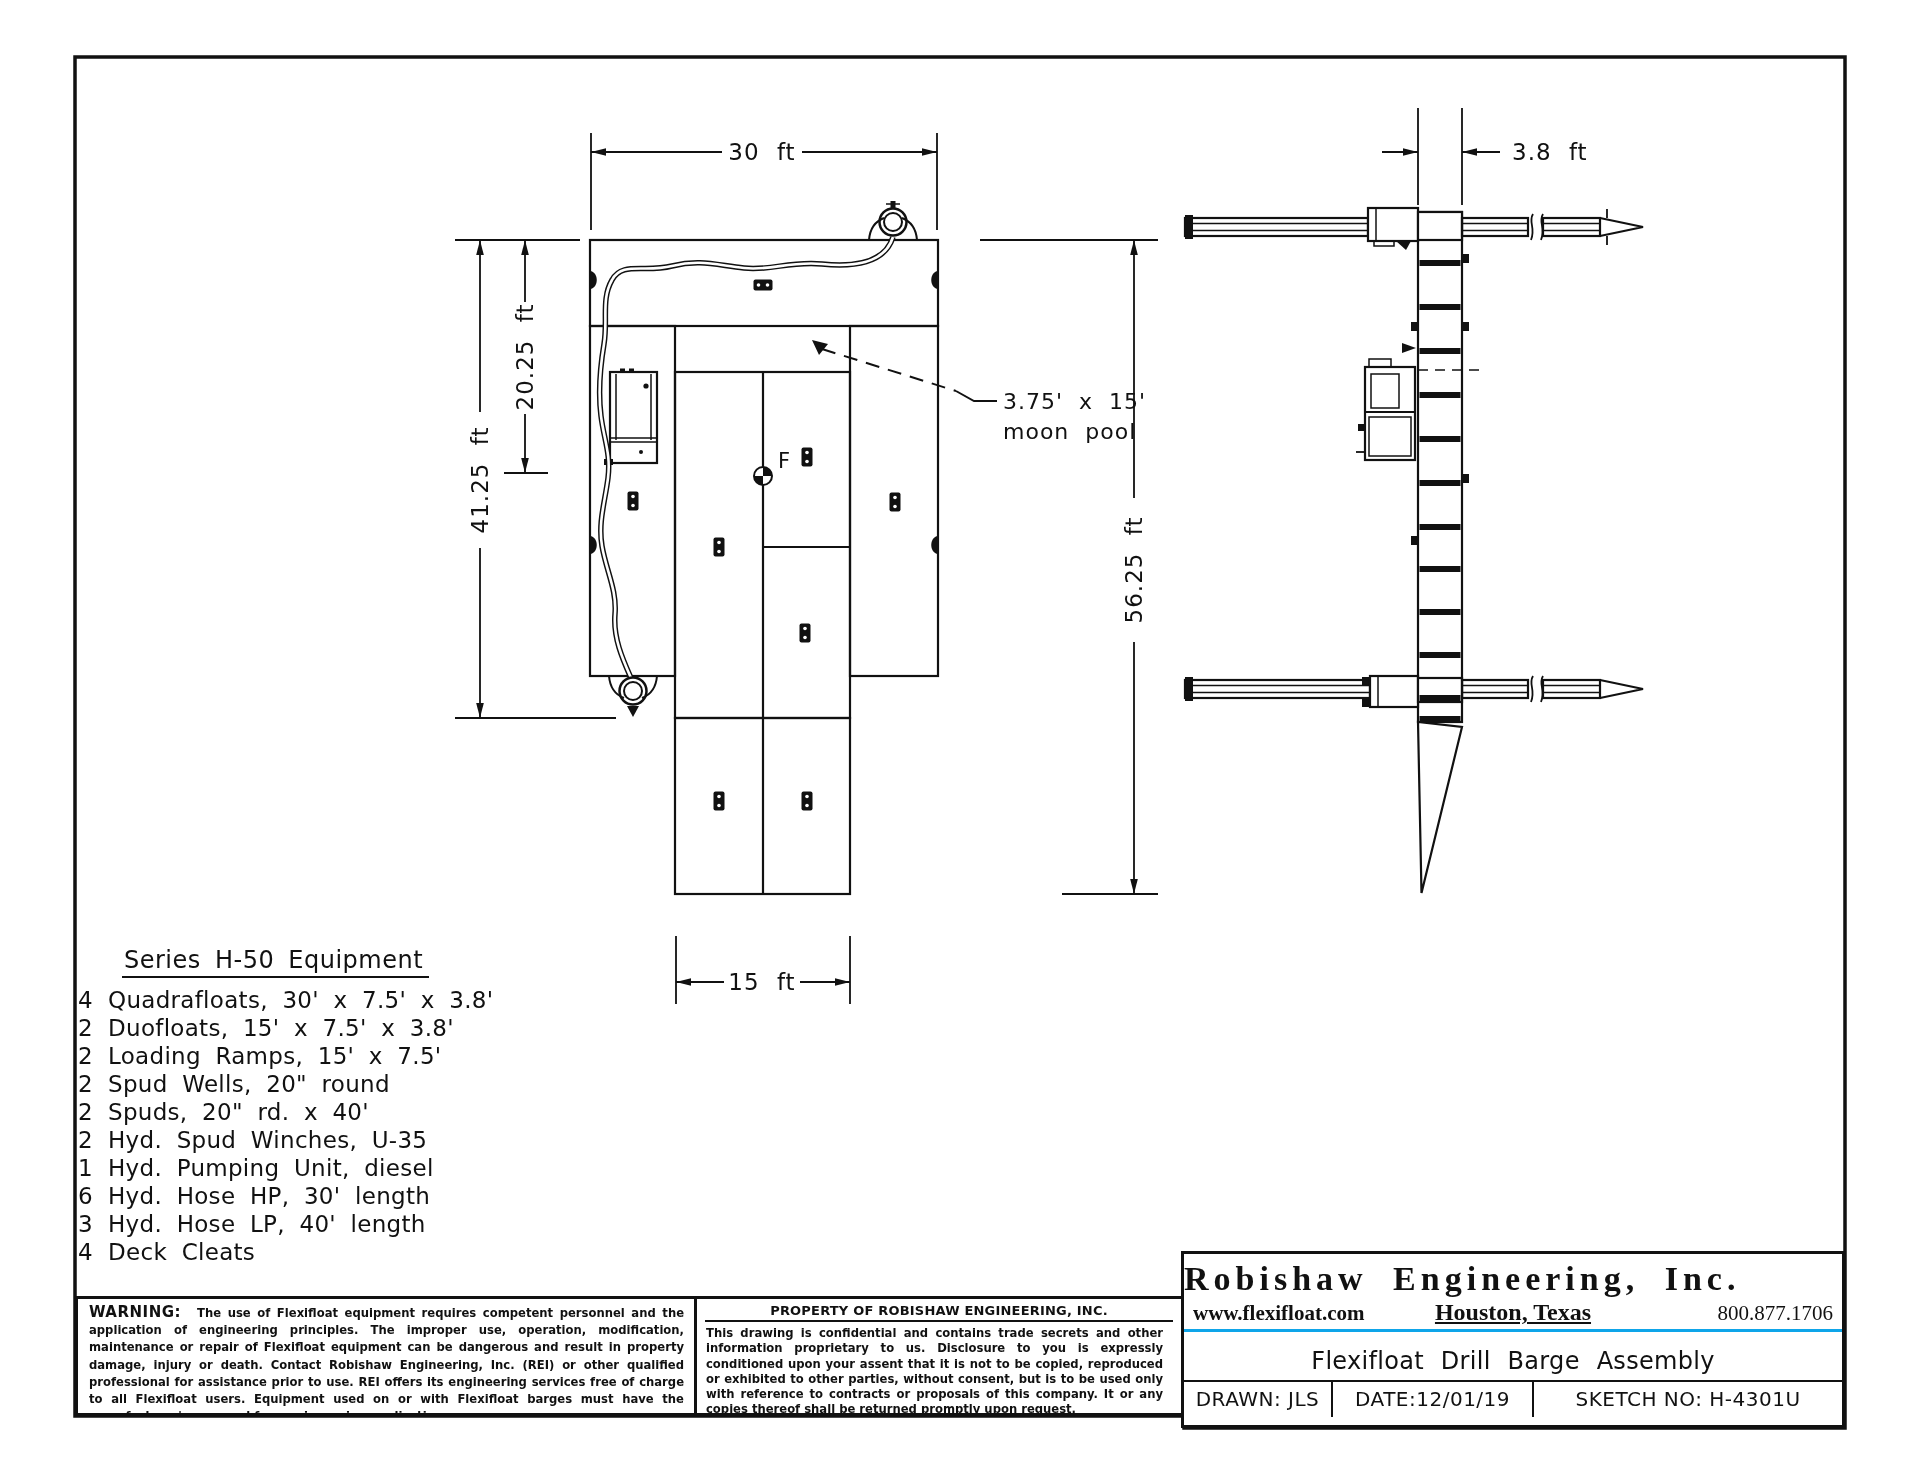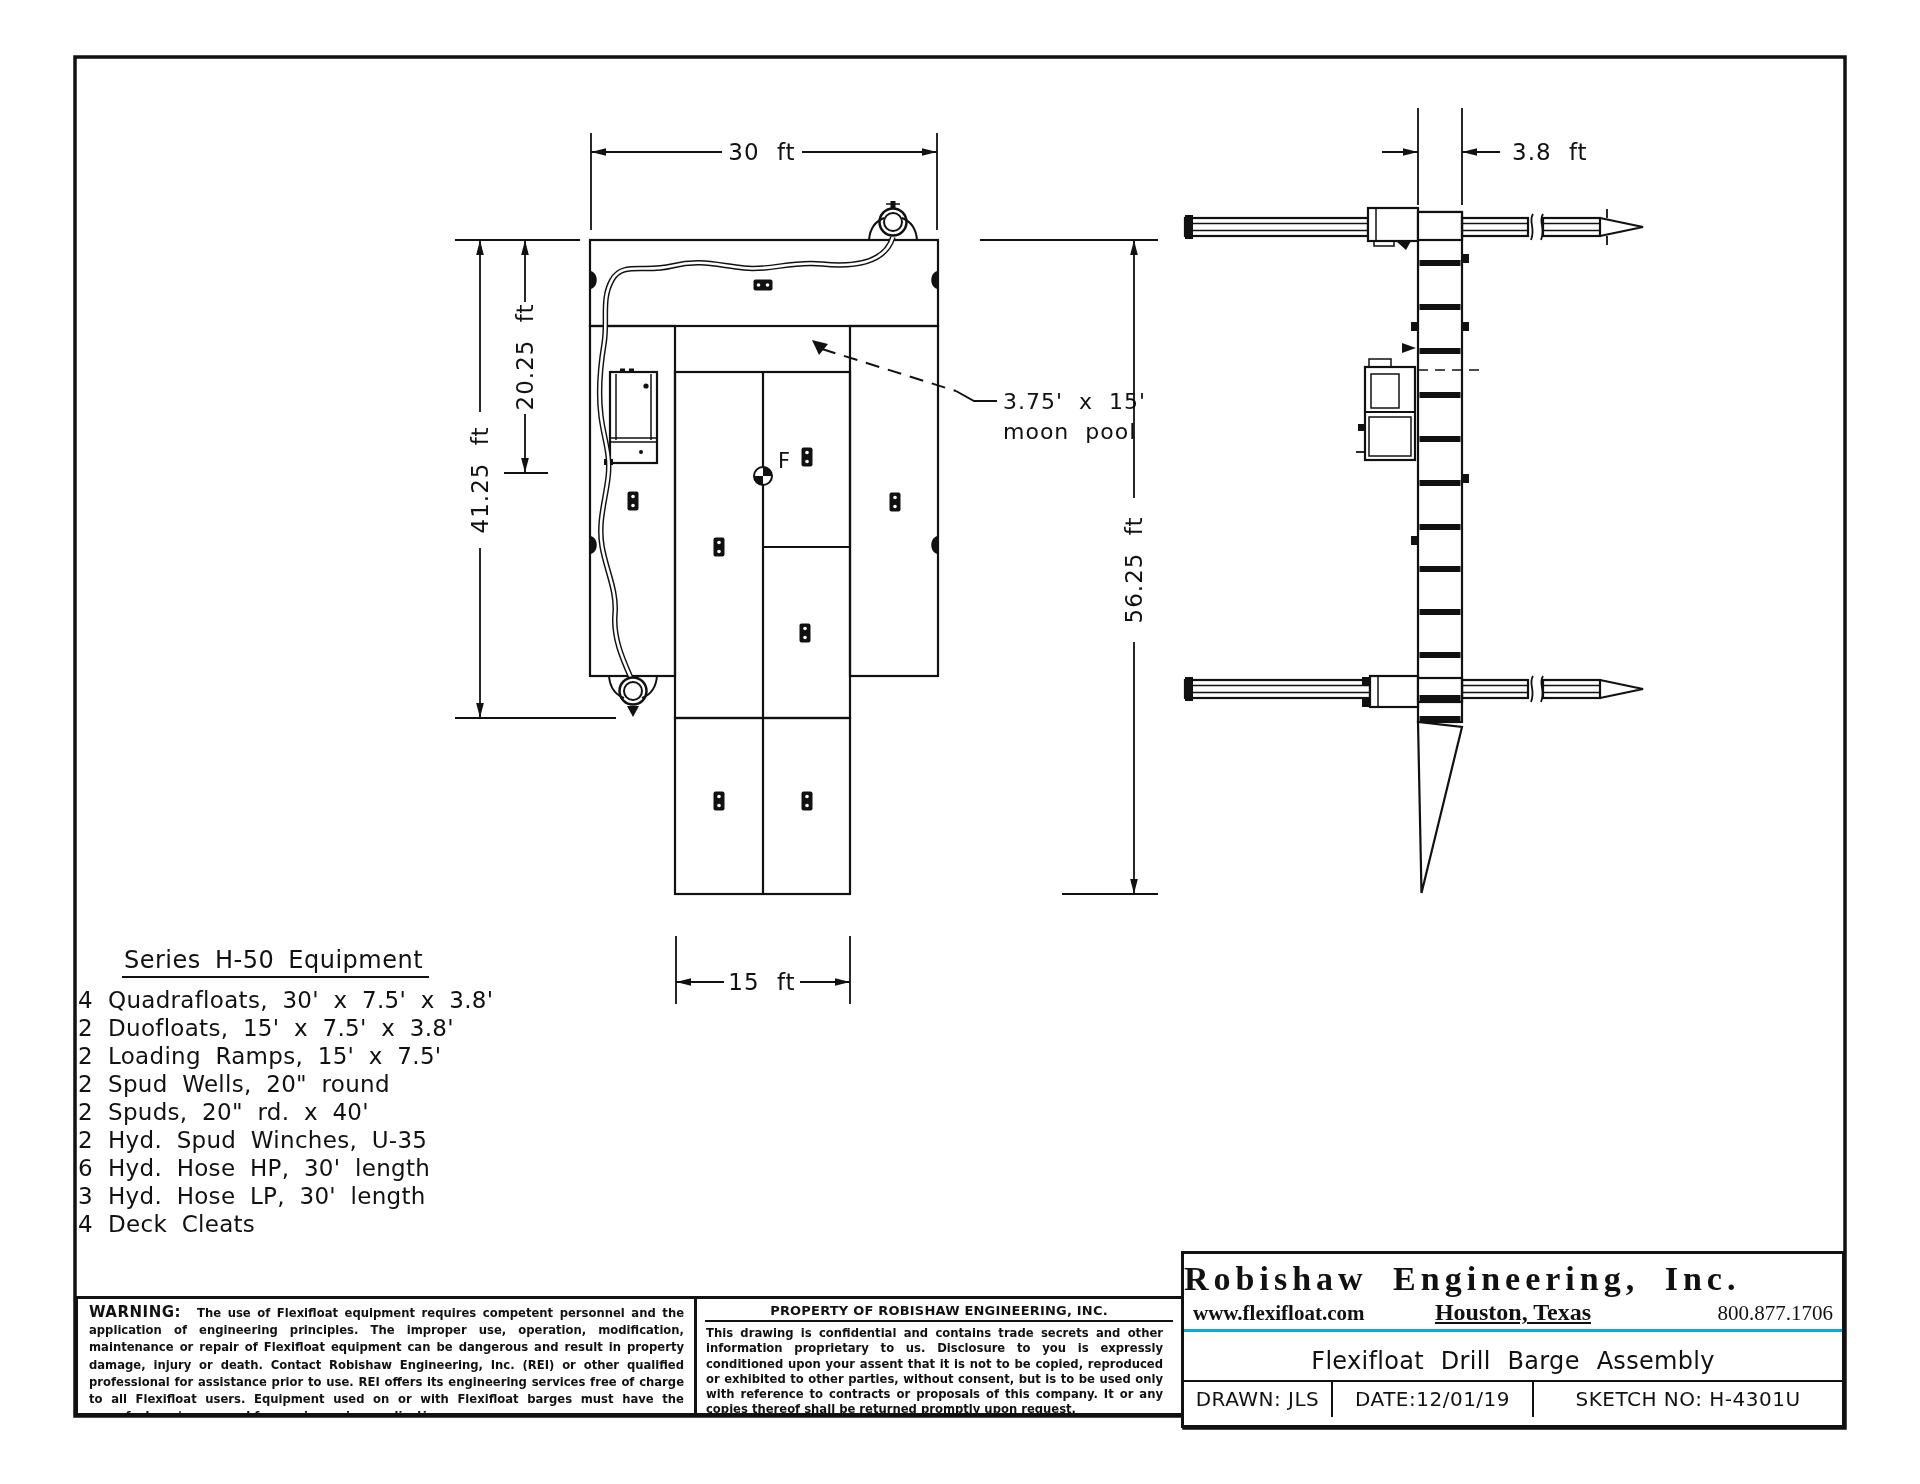--- a/index.html
+++ b/index.html
@@ -294,22 +294,23 @@
   
   <div class="equip">
     <div class="equip-title">Series H-50 Equipment</div>
     <div class="equip-rows">
       <div class="equip-row"><span class="q">4</span><span>Quadrafloats, 30' x 7.5' x 3.8'</span></div>
       <div class="equip-row"><span class="q">2</span><span>Duofloats, 15' x 7.5' x 3.8'</span></div>
       <div class="equip-row"><span class="q">2</span><span>Loading Ramps, 15' x 7.5'</span></div>
       <div class="equip-row"><span class="q">2</span><span>Spud Wells, 20" round</span></div>
       <div class="equip-row"><span class="q">2</span><span>Spuds, 20" rd. x 40'</span></div>
       <div class="equip-row"><span class="q">2</span><span>Hyd. Spud Winches, U-35</span></div>
+      <div class="equip-row"><span class="q">1</span><span>Hyd. Pumping Unit, diesel</span></div>
       <div class="equip-row"><span class="q">6</span><span>Hyd. Hose HP, 30' length</span></div>
-      <div class="equip-row"><span class="q">3</span><span>Hyd. Hose LP, 30' length</span></div>
+      <div class="equip-row"><span class="q">3</span><span>Hyd. Hose LP, 40' length</span></div>
       <div class="equip-row"><span class="q">4</span><span>Deck Cleats</span></div>
     </div>
   </div>
 
   
   <div class="warn-box">
     <div class="warn-body">
       <span class="warn-label">WARNING:</span><span class="warn-text">The use of Flexifloat equipment requires competent personnel and the application of engineering principles.  The improper use, operation, modification, maintenance or repair of Flexifloat equipment can be dangerous and result in property damage, injury or death.  Contact Robishaw Engineering, Inc. (REI) or other qualified professional for assistance prior to use.  REI offers its engineering services free of charge to all Flexifloat users. Equipment used on or with Flexifloat barges must have the manufacturer's approval for use in marine applications.</span>
     </div>
   </div>

